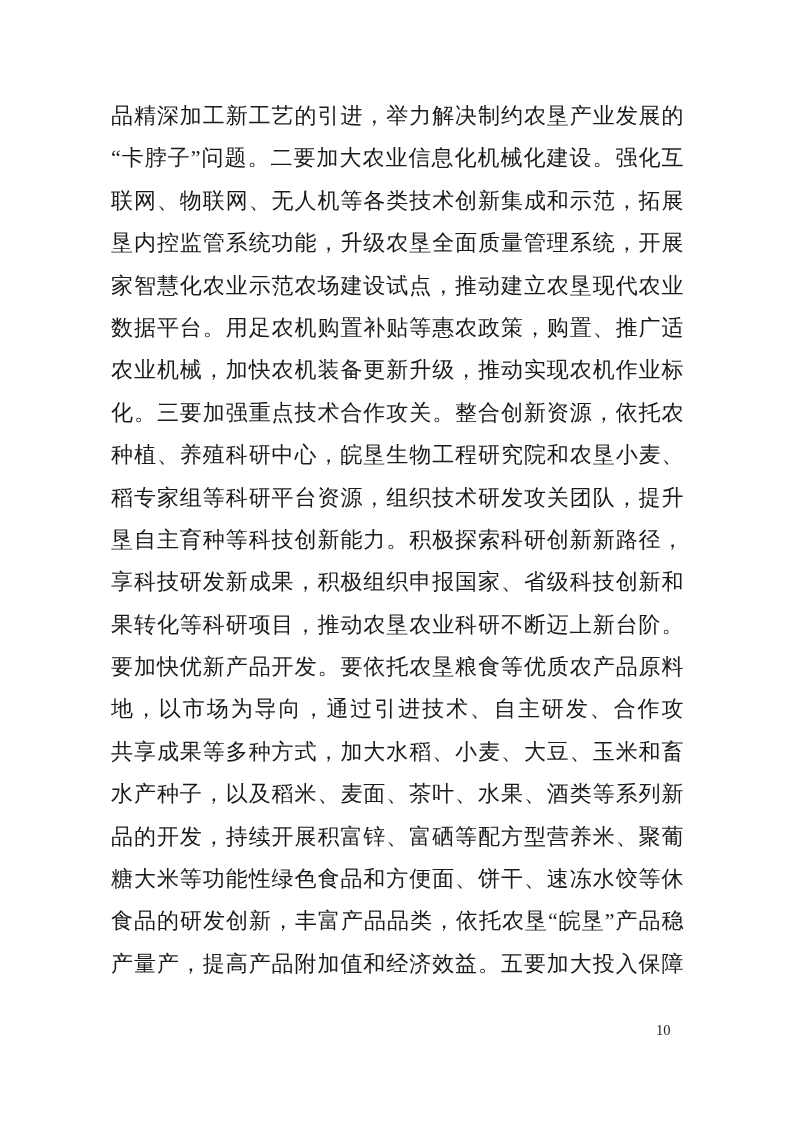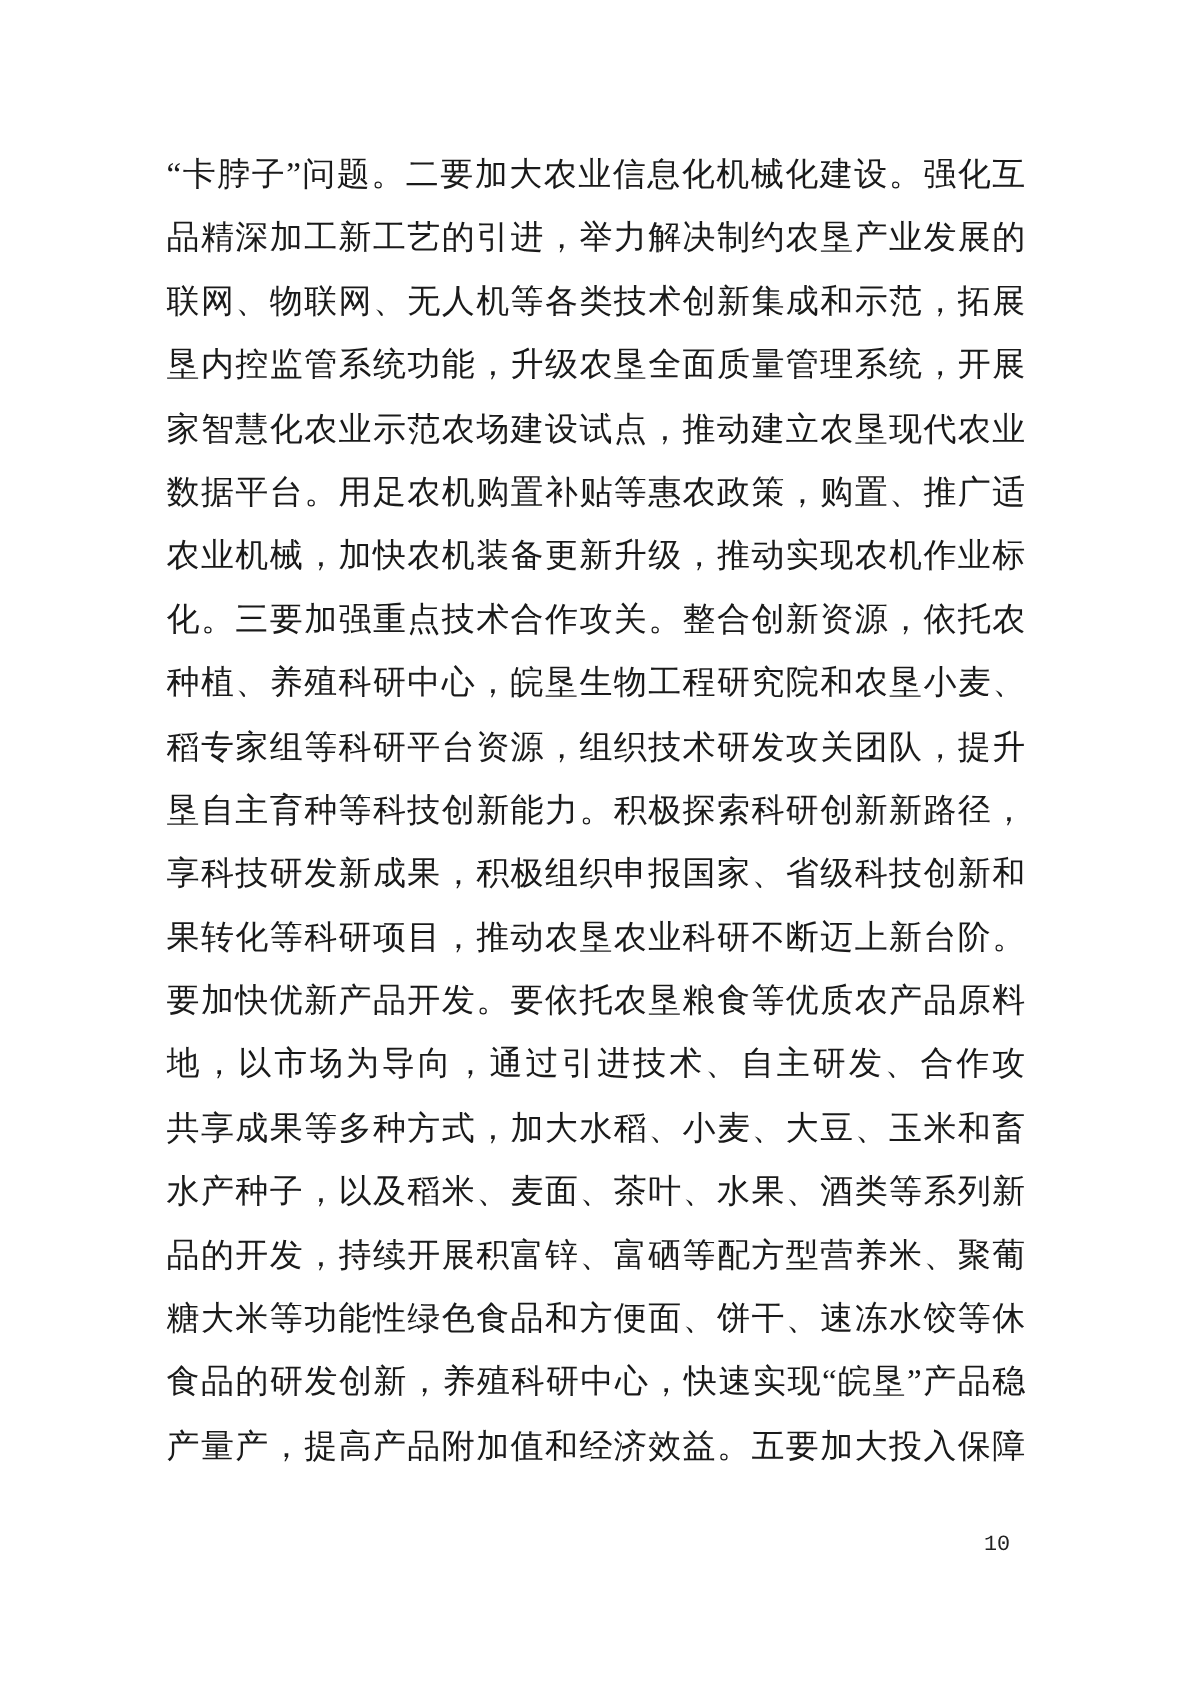--- a/index.html
+++ b/index.html
@@ -35,44 +35,44 @@
   }
   .page-number {
     position: absolute;
     left: 656px;
     top: 1020px;
     width: 30px;
     font-size: 14.5px;
     line-height: 20px;
     text-align: left;
     color: #222222;
-    font-family: Liberation Mono, monospace;
+    font-family: Liberation Serif, serif;
   }
 </style>
 </head>
 <body>
 
 <div class="page">
   <div class="text-block">
+      <div class="line">品精深加工新工艺的引进，举力解决制约农垦产业发展的</div>
       <div class="line">“卡脖子”问题。二要加大农业信息化机械化建设。强化互</div>
-      <div class="line">品精深加工新工艺的引进，举力解决制约农垦产业发展的</div>
       <div class="line">联网、物联网、无人机等各类技术创新集成和示范，拓展农</div>
       <div class="line">垦内控监管系统功能，升级农垦全面质量管理系统，开展 1-2</div>
       <div class="line">家智慧化农业示范农场建设试点，推动建立农垦现代农业大</div>
       <div class="line">数据平台。用足农机购置补贴等惠农政策，购置、推广适应</div>
       <div class="line">农业机械，加快农机装备更新升级，推动实现农机作业标准</div>
       <div class="line">化。三要加强重点技术合作攻关。整合创新资源，依托农垦</div>
       <div class="line">种植、养殖科研中心，皖垦生物工程研究院和农垦小麦、水</div>
       <div class="line">稻专家组等科研平台资源，组织技术研发攻关团队，提升农</div>
       <div class="line">垦自主育种等科技创新能力。积极探索科研创新新路径，共</div>
       <div class="line">享科技研发新成果，积极组织申报国家、省级科技创新和成</div>
       <div class="line">果转化等科研项目，推动农垦农业科研不断迈上新台阶。四</div>
       <div class="line">要加快优新产品开发。要依托农垦粮食等优质农产品原料基</div>
       <div class="line">地，以市场为导向，通过引进技术、自主研发、合作攻关、</div>
       <div class="line">共享成果等多种方式，加大水稻、小麦、大豆、玉米和畜禽、</div>
       <div class="line">水产种子，以及稻米、麦面、茶叶、水果、酒类等系列新产</div>
       <div class="line">品的开发，持续开展积富锌、富硒等配方型营养米、聚葡萄</div>
       <div class="line">糖大米等功能性绿色食品和方便面、饼干、速冻水饺等休闲</div>
-      <div class="line">食品的研发创新，养殖科研中心，快速实现“皖垦”产品稳</div>
+      <div class="line">食品的研发创新，丰富产品品类，依托农垦“皖垦”产品稳</div>
       <div class="line">产量产，提高产品附加值和经济效益。五要加大投入保障和</div>
     </div>
   <div class="page-number">10</div>
 </div>
 
 </body></html>

